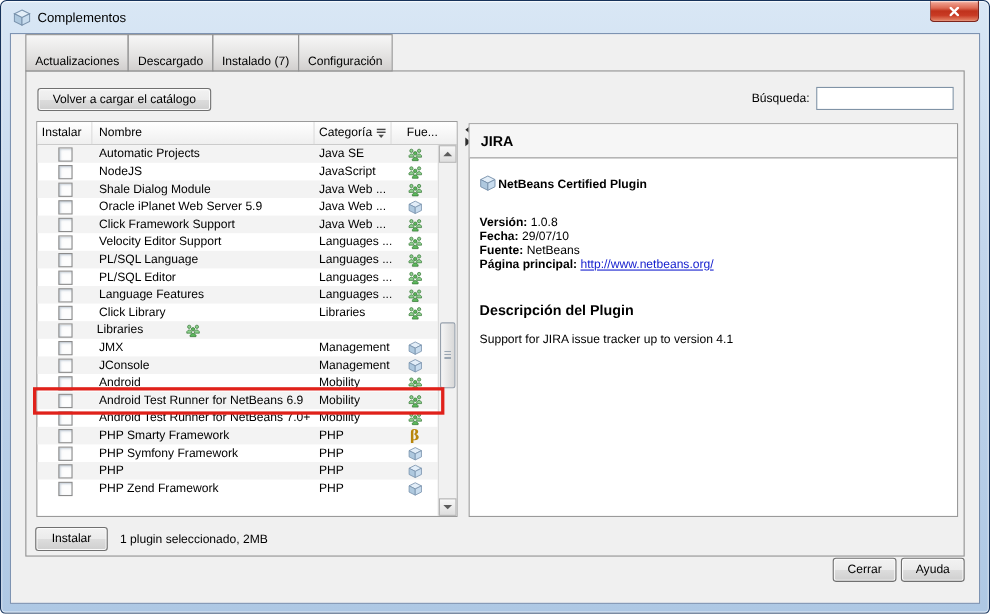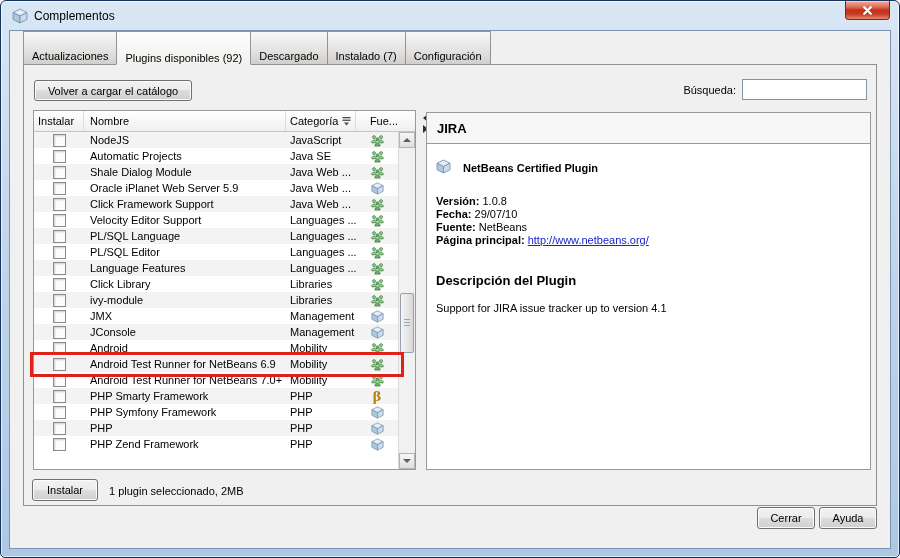--- a/index.html
+++ b/index.html
@@ -103,21 +103,21 @@
   
   .split-left  { position:absolute; left:399px; top:49px; width:0; height:0; border-top:4px solid transparent; border-bottom:4px solid transparent; border-right:5px solid #2e2e2e; cursor:pointer; }
   .split-right { position:absolute; left:399px; top:60px; width:0; height:0; border-top:4px solid transparent; border-bottom:4px solid transparent; border-left:5px solid #2e2e2e; cursor:pointer; }
   
   .details { position:absolute; left:402px; top:47px; width:445px; height:358px; border:1px solid #9a9a9a; background:#fff; }
   .details-header {
     height:31px; background:#f6f6f6; border-bottom:1px solid #9a9a9a;
     display:flex; align-items:center; padding-left:10px; font-weight:bold; font-size:13px;
   }
   .details-body { padding:13px 10px 0 9px; font-size:11px; }
-  .cert-line { display:flex; align-items:center; gap:12px; font-weight:bold; margin:2px 0 19px; }
+  .cert-line { display:flex; align-items:center; gap:2px; font-weight:bold; margin:2px 0 19px; }
   .field-line { line-height:13px; }
   .field-line b { font-weight:bold; }
   .link { text-decoration:underline; cursor:pointer; }
   .desc-title { font-weight:bold; font-size:13px; margin-top:26px; }
   .desc-text { margin-top:14px; }
   
   .install-btn { position:absolute; left:8px; top:414px; width:66px; height:22px; }
   .status-text { position:absolute; left:85px; top:420px; font-size:11px; }
   
   .red-box { position:absolute; left:6px; top:287px; width:374px; height:25px; border:3px solid #e0211a; z-index:6; pointer-events:none; }
@@ -141,21 +141,20 @@
       <svg width="9" height="9" viewBox="0 0 9 9">
         <path d="M1.2 1.2 L7.8 7.8 M7.8 1.2 L1.2 7.8" stroke="#ffffff" stroke-width="2.1" stroke-linecap="round"></path>
       </svg>
     </div>
   </div>
 
   <div class="client">
 
     <div class="tabbar">
         <div class="tab">Actualizaciones</div>
-        <div class="tab active">Plugins disponibles (92)</div>
         <div class="tab">Descargado</div>
         <div class="tab">Instalado (7)</div>
         <div class="tab">Configuración</div>
       </div>
 
     <div class="tabpanel">
 
       <button class="btn reload-btn">Volver a cargar el catálogo</button>
       <span class="search-label">Búsqueda:</span>
       <input class="search-input" type="text" value="" style="">
@@ -172,58 +171,58 @@
               <path d="M2 6.4 L7 6.4 L4.5 9.4 Z" fill="#4a4a4a"></path>
             </svg>
           </div>
           <div class="th th-src">Fue...</div>
         </div>
         <div class="tbody">
             <div class="row">
               <div class="cell-install">
                 <span class="checkbox"></span>
               </div>
+              <div class="cell-name">Automatic Projects</div>
+              <div class="cell-cat">Java SE</div>
+              <div class="cell-src">
+                <svg width="13" height="13" viewBox="0 0 13 12">
+                  <g stroke="#2c6e2c" stroke-width="0.6">
+                    <circle cx="3" cy="2.6" r="1.5" fill="#8dd08d"></circle>
+                    <path d="M0.8 7 Q3 3.8 5.2 7 L5.2 8.4 L0.8 8.4 Z" fill="#8dd08d"></path>
+                    <circle cx="10" cy="2.6" r="1.5" fill="#8dd08d"></circle>
+                    <path d="M7.8 7 Q10 3.8 12.2 7 L12.2 8.4 L7.8 8.4 Z" fill="#8dd08d"></path>
+                    <circle cx="6.5" cy="4.9" r="1.6" fill="#5cb85c"></circle>
+                    <path d="M3.9 10.3 Q6.5 6.5 9.1 10.3 L9.1 11.6 L3.9 11.6 Z" fill="#5cb85c"></path>
+                  </g>
+                </svg>
+              </div>
+            </div>
+            <div class="row">
+              <div class="cell-install">
+                <span class="checkbox"></span>
+              </div>
               <div class="cell-name">NodeJS</div>
               <div class="cell-cat">JavaScript</div>
               <div class="cell-src">
                 <svg width="13" height="13" viewBox="0 0 13 12">
                   <g stroke="#2c6e2c" stroke-width="0.6">
                     <circle cx="3" cy="2.6" r="1.5" fill="#8dd08d"></circle>
                     <path d="M0.8 7 Q3 3.8 5.2 7 L5.2 8.4 L0.8 8.4 Z" fill="#8dd08d"></path>
                     <circle cx="10" cy="2.6" r="1.5" fill="#8dd08d"></circle>
                     <path d="M7.8 7 Q10 3.8 12.2 7 L12.2 8.4 L7.8 8.4 Z" fill="#8dd08d"></path>
                     <circle cx="6.5" cy="4.9" r="1.6" fill="#5cb85c"></circle>
                     <path d="M3.9 10.3 Q6.5 6.5 9.1 10.3 L9.1 11.6 L3.9 11.6 Z" fill="#5cb85c"></path>
                   </g>
                 </svg>
               </div>
             </div>
             <div class="row">
               <div class="cell-install">
                 <span class="checkbox"></span>
               </div>
-              <div class="cell-name">Automatic Projects</div>
-              <div class="cell-cat">Java SE</div>
-              <div class="cell-src">
-                <svg width="13" height="13" viewBox="0 0 13 12">
-                  <g stroke="#2c6e2c" stroke-width="0.6">
-                    <circle cx="3" cy="2.6" r="1.5" fill="#8dd08d"></circle>
-                    <path d="M0.8 7 Q3 3.8 5.2 7 L5.2 8.4 L0.8 8.4 Z" fill="#8dd08d"></path>
-                    <circle cx="10" cy="2.6" r="1.5" fill="#8dd08d"></circle>
-                    <path d="M7.8 7 Q10 3.8 12.2 7 L12.2 8.4 L7.8 8.4 Z" fill="#8dd08d"></path>
-                    <circle cx="6.5" cy="4.9" r="1.6" fill="#5cb85c"></circle>
-                    <path d="M3.9 10.3 Q6.5 6.5 9.1 10.3 L9.1 11.6 L3.9 11.6 Z" fill="#5cb85c"></path>
-                  </g>
-                </svg>
-              </div>
-            </div>
-            <div class="row">
-              <div class="cell-install">
-                <span class="checkbox"></span>
-              </div>
               <div class="cell-name">Shale Dialog Module</div>
               <div class="cell-cat">Java Web ...</div>
               <div class="cell-src">
                 <svg width="13" height="13" viewBox="0 0 13 12">
                   <g stroke="#2c6e2c" stroke-width="0.6">
                     <circle cx="3" cy="2.6" r="1.5" fill="#8dd08d"></circle>
                     <path d="M0.8 7 Q3 3.8 5.2 7 L5.2 8.4 L0.8 8.4 Z" fill="#8dd08d"></path>
                     <circle cx="10" cy="2.6" r="1.5" fill="#8dd08d"></circle>
                     <path d="M7.8 7 Q10 3.8 12.2 7 L12.2 8.4 L7.8 8.4 Z" fill="#8dd08d"></path>
                     <circle cx="6.5" cy="4.9" r="1.6" fill="#5cb85c"></circle>
@@ -357,21 +356,20 @@
                     <circle cx="6.5" cy="4.9" r="1.6" fill="#5cb85c"></circle>
                     <path d="M3.9 10.3 Q6.5 6.5 9.1 10.3 L9.1 11.6 L3.9 11.6 Z" fill="#5cb85c"></path>
                   </g>
                 </svg>
               </div>
             </div>
             <div class="row">
               <div class="cell-install">
                 <span class="checkbox"></span>
               </div>
-              <div class="cell-name">ivy-module</div>
               <div class="cell-cat">Libraries</div>
               <div class="cell-src">
                 <svg width="13" height="13" viewBox="0 0 13 12">
                   <g stroke="#2c6e2c" stroke-width="0.6">
                     <circle cx="3" cy="2.6" r="1.5" fill="#8dd08d"></circle>
                     <path d="M0.8 7 Q3 3.8 5.2 7 L5.2 8.4 L0.8 8.4 Z" fill="#8dd08d"></path>
                     <circle cx="10" cy="2.6" r="1.5" fill="#8dd08d"></circle>
                     <path d="M7.8 7 Q10 3.8 12.2 7 L12.2 8.4 L7.8 8.4 Z" fill="#8dd08d"></path>
                     <circle cx="6.5" cy="4.9" r="1.6" fill="#5cb85c"></circle>
                     <path d="M3.9 10.3 Q6.5 6.5 9.1 10.3 L9.1 11.6 L3.9 11.6 Z" fill="#5cb85c"></path>

